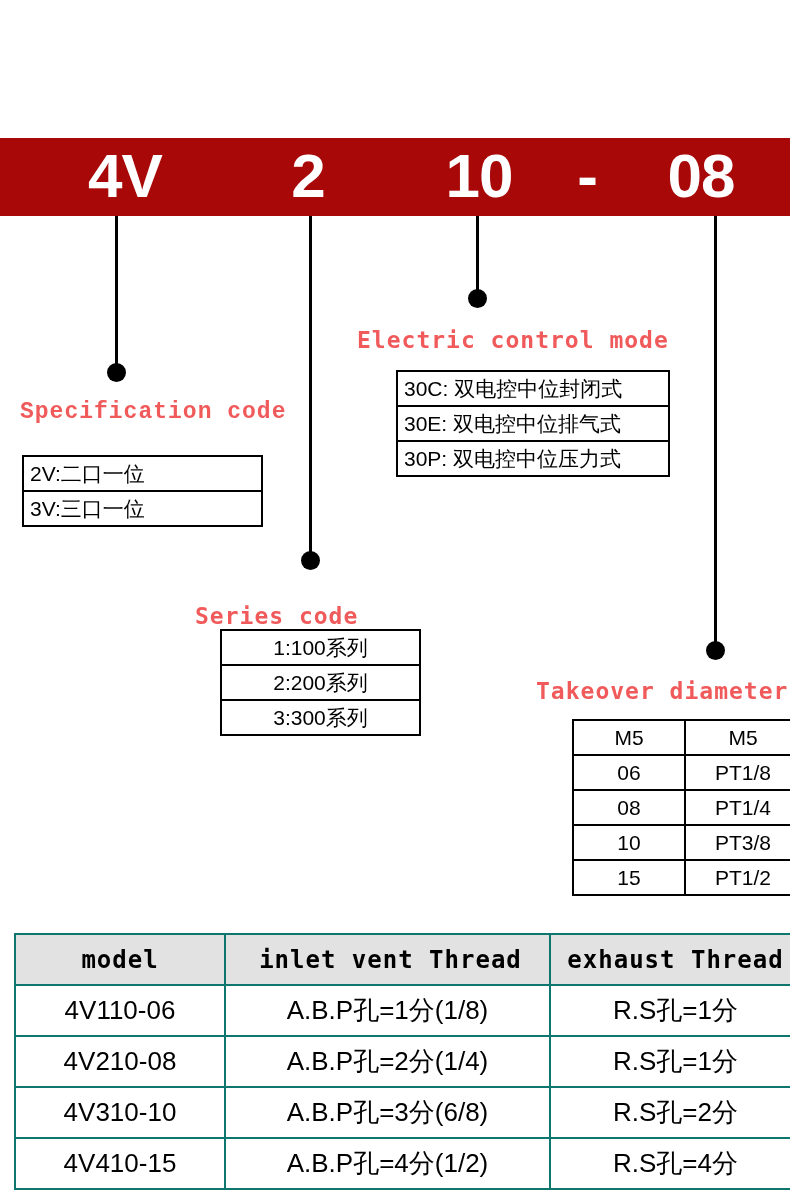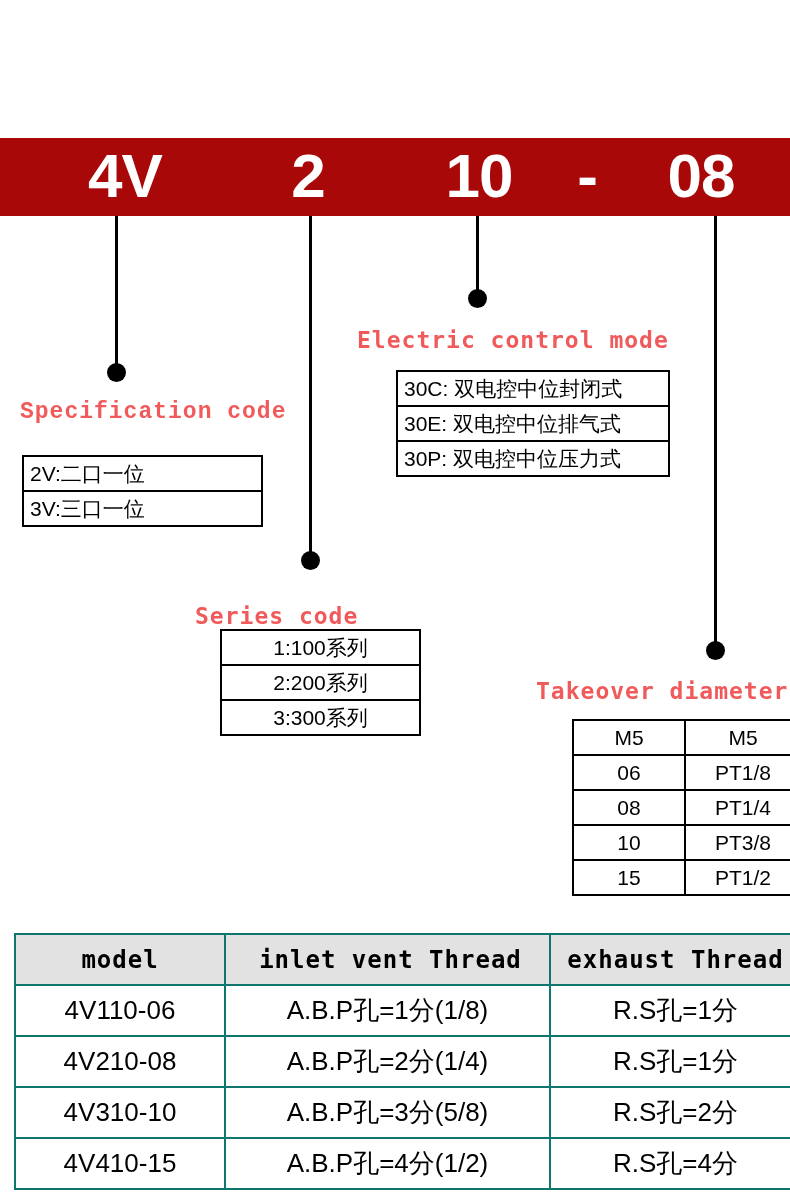--- a/index.html
+++ b/index.html
@@ -221,21 +221,21 @@
     <td>A.B.P孔=1分(1/8)</td>
     <td>R.S孔=1分</td>
   </tr>
   <tr>
     <td>4V210-08</td>
     <td>A.B.P孔=2分(1/4)</td>
     <td>R.S孔=1分</td>
   </tr>
   <tr>
     <td>4V310-10</td>
-    <td>A.B.P孔=3分(5/8)</td>
+    <td>A.B.P孔=3分(6/8)</td>
     <td>R.S孔=2分</td>
   </tr>
   <tr>
     <td>4V410-15</td>
     <td>A.B.P孔=4分(1/2)</td>
     <td>R.S孔=4分</td>
   </tr>
 </tbody>
   </table>
 

